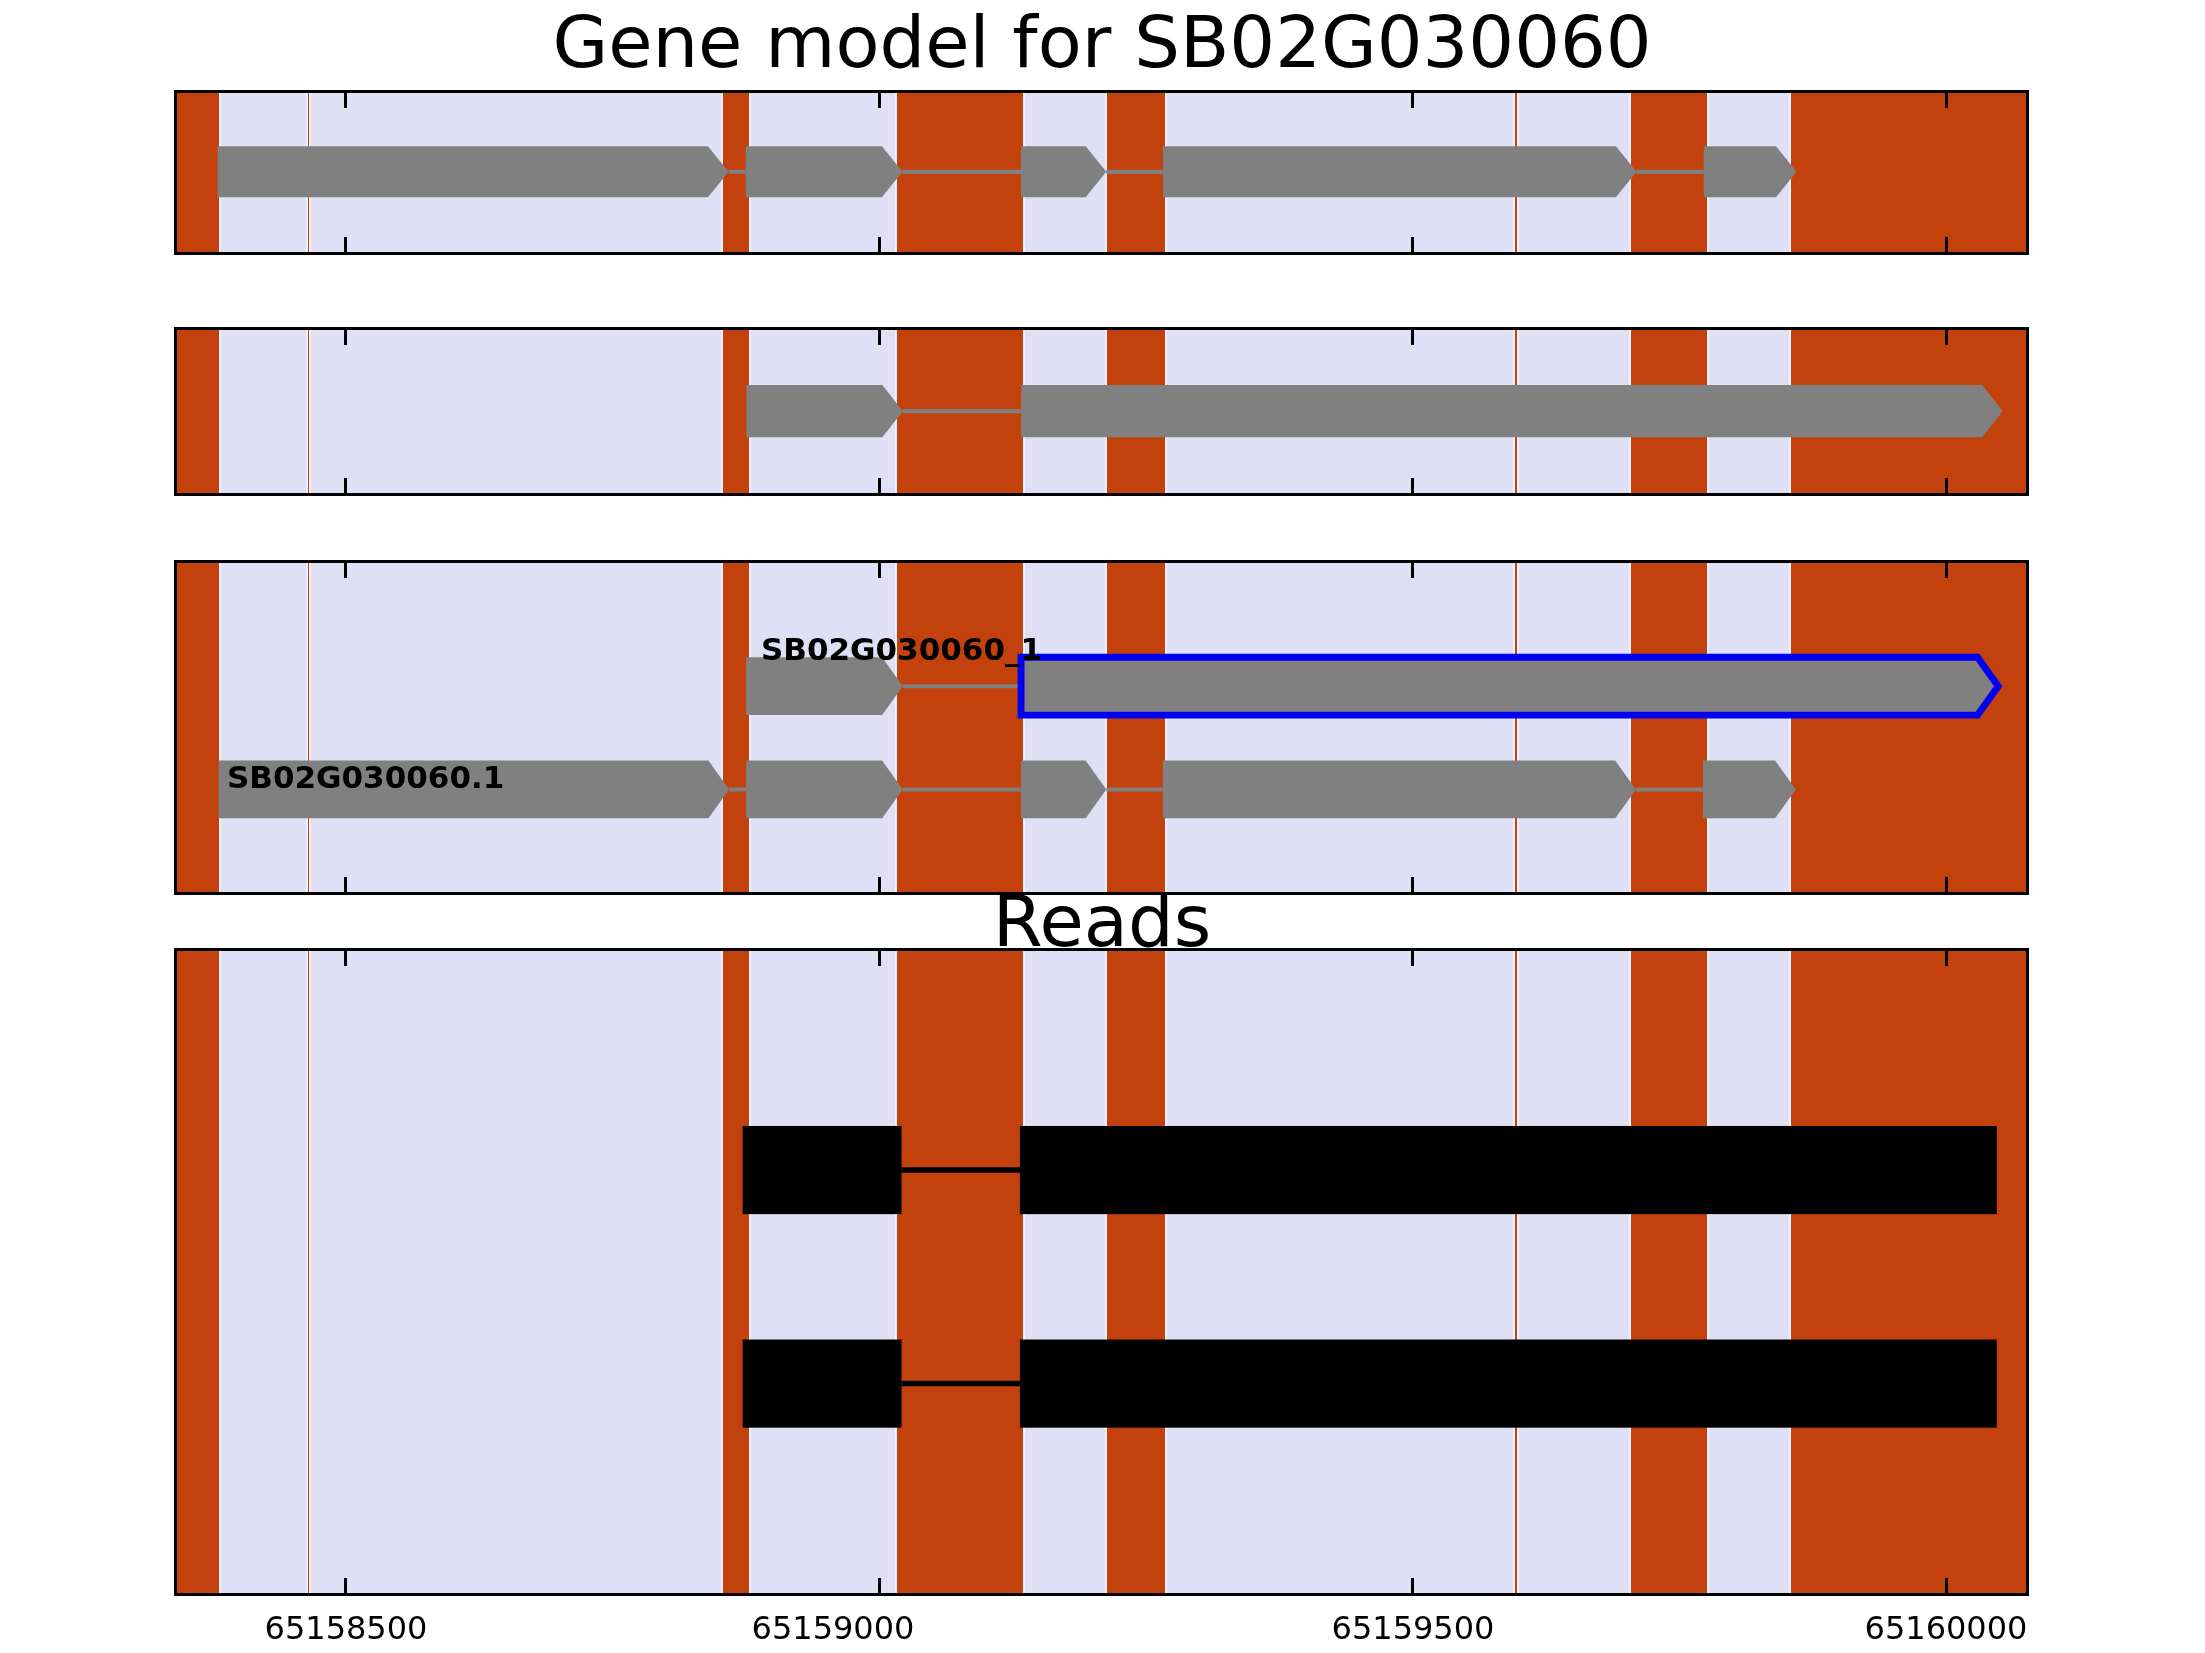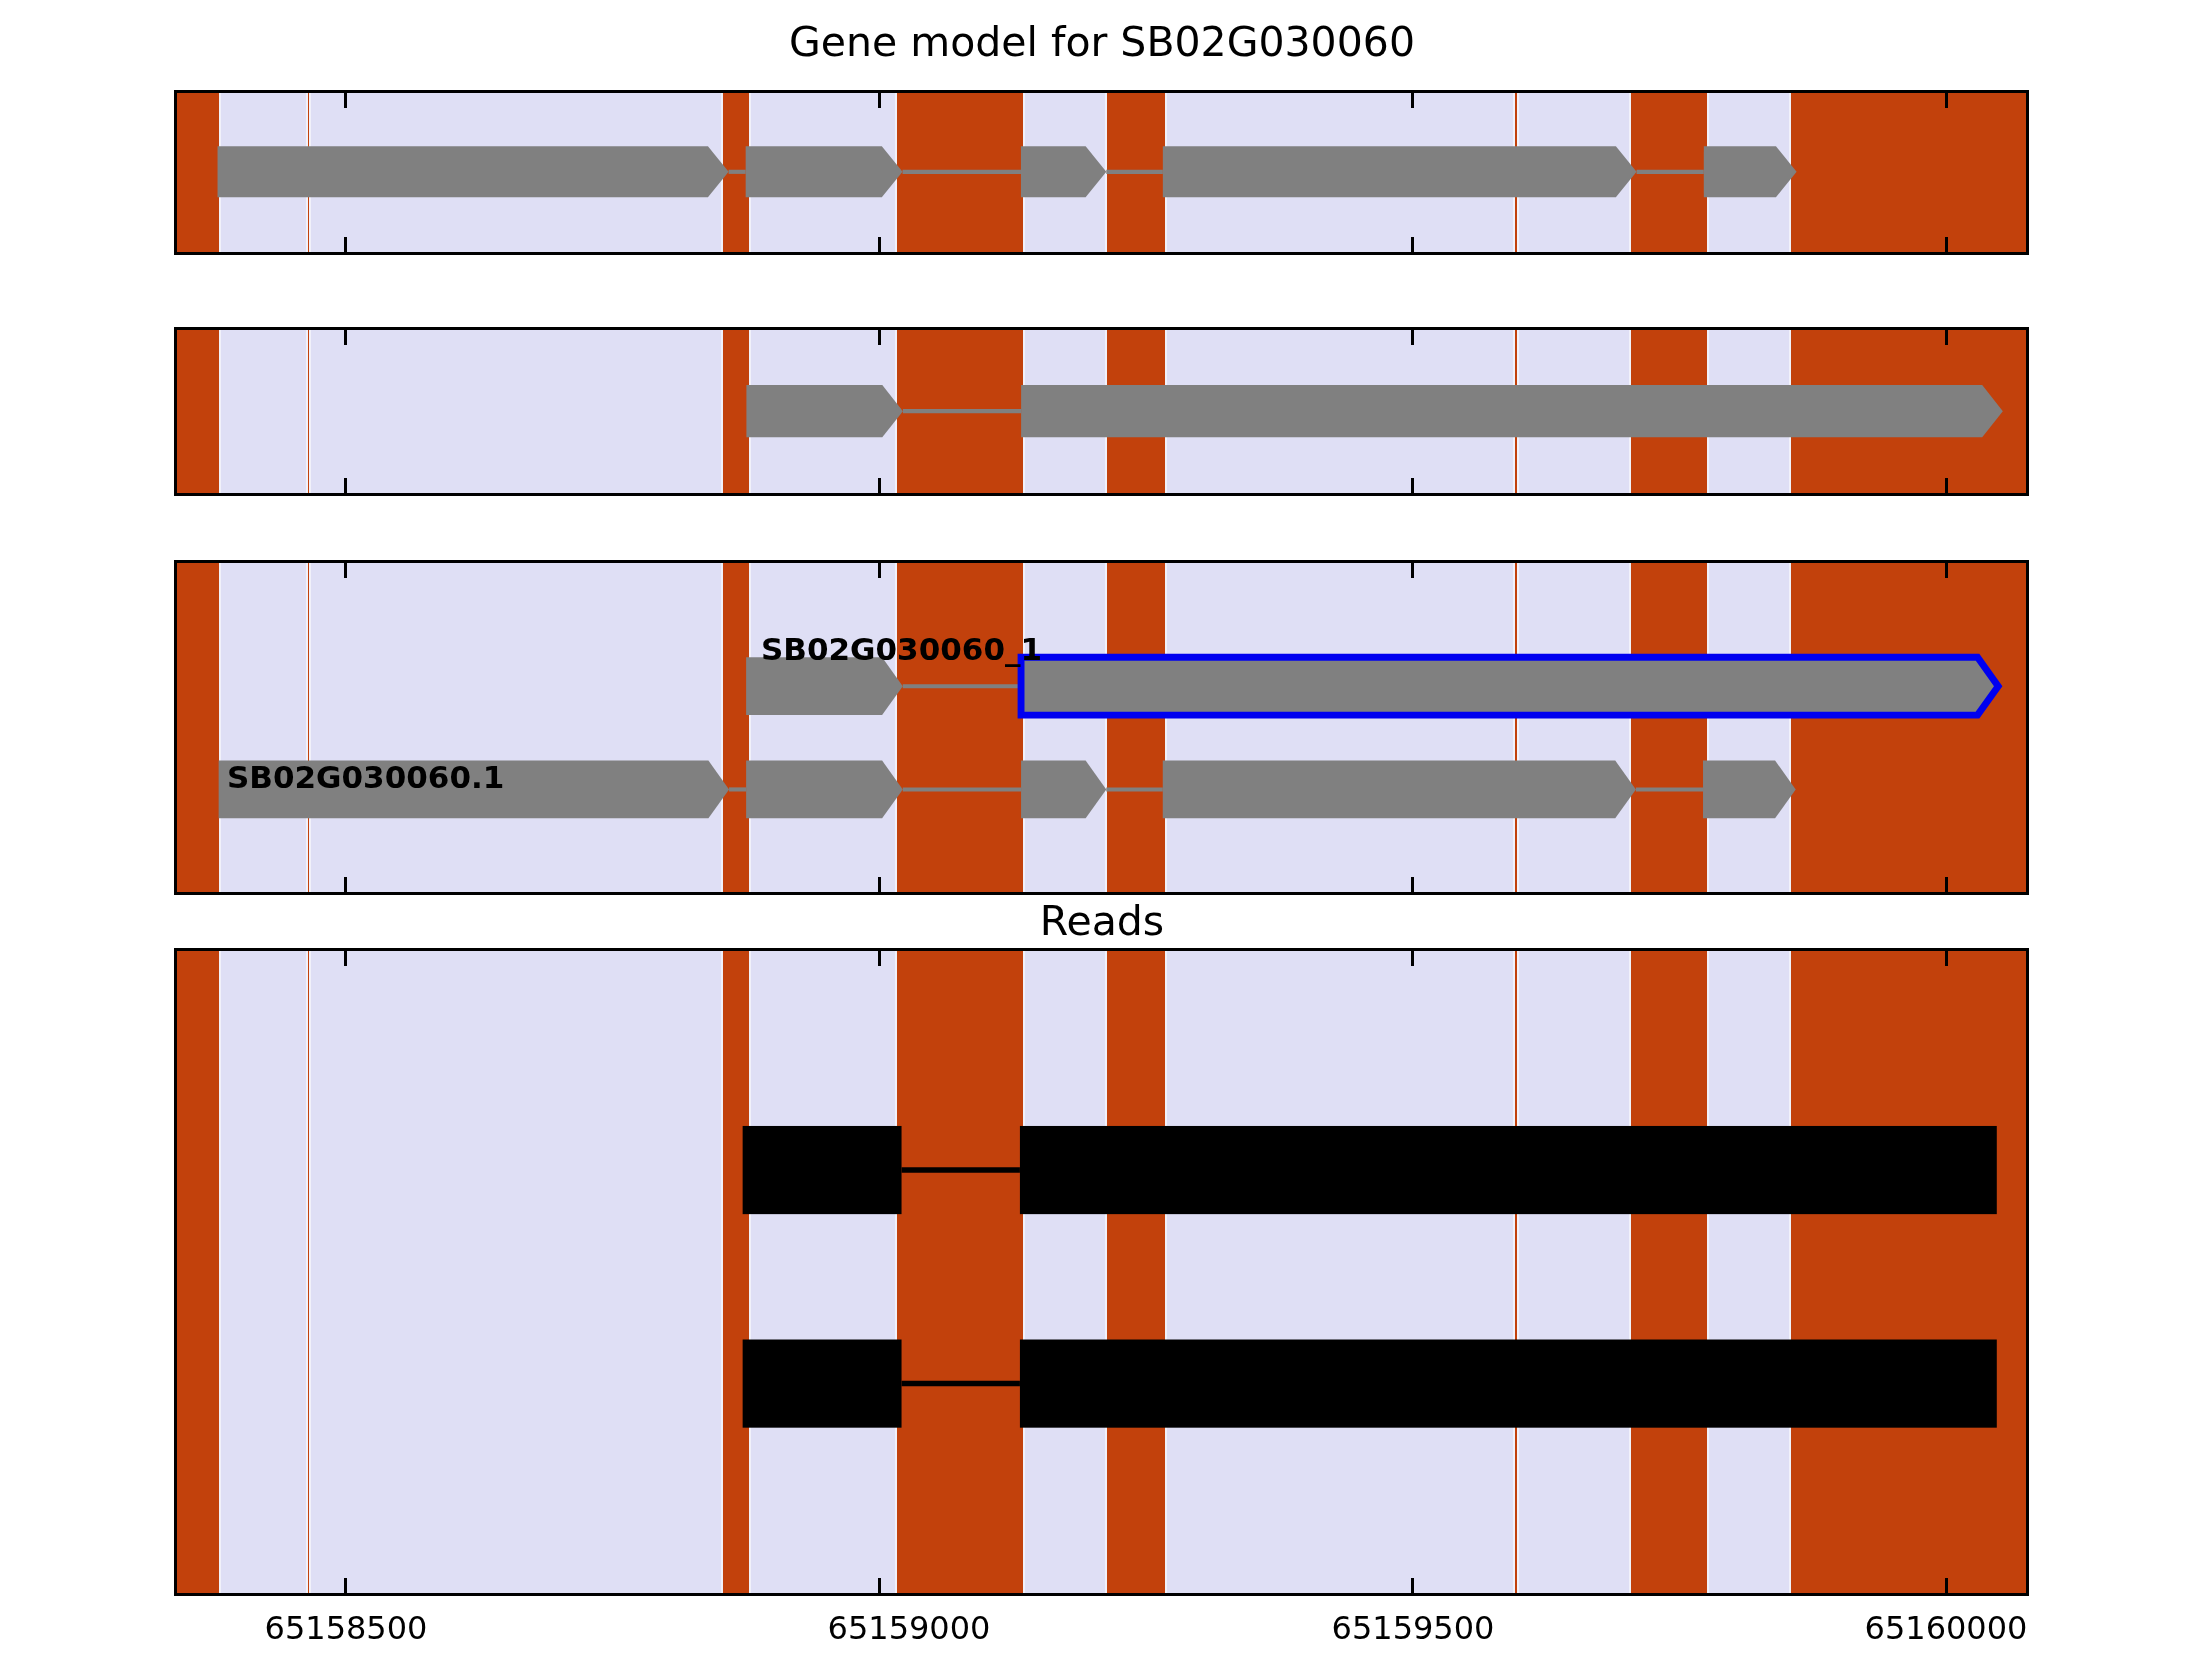--- a/index.html
+++ b/index.html
@@ -6,21 +6,21 @@
   .figure{position:relative;width:2205px;height:1654px;background:#ffffff;
           font-family:"DejaVu Sans", sans-serif;color:#000;overflow:hidden;}
   .panel{position:absolute;border:3.4px solid #000;background:#c2410c;box-sizing:content-box;}
   .band{position:absolute;top:0;bottom:0;background:#dfdff5;
         border-left:2.1px solid #f1f1fa;border-right:2.1px solid #f1f1fa;box-sizing:border-box;}
   .tick{position:absolute;width:2.8px;height:15px;background:#000;}
   .tick-top{top:0;}
   .tick-bottom{bottom:0;}
   .panel-svg{position:absolute;left:0;top:0;}
   .panel-title{position:absolute;left:174px;width:1856px;text-align:center;
-               font-size:41px;line-height:61px;white-space:nowrap;}
+               font-size:72px;line-height:61px;white-space:nowrap;}
   .row-label{position:absolute;font-size:31px;line-height:31px;font-weight:bold;white-space:nowrap;}
   .xtick-label{position:absolute;top:1604px;transform:translateX(-50%);
                font-size:32px;line-height:48px;white-space:nowrap;}
 </style>
 </head>
 <body>
 
 <div id="figure" class="figure">
     <div class="panel-title" style="top: 12.4px;">Gene model for SB02G030060</div>
     <div class="panel" style="left: 174px; top: 90px; width: 1849px; height: 159px;">
@@ -126,17 +126,17 @@
       <svg width="1849" height="642" class="panel-svg" viewBox="0 0 2683 932">
         <line x1="1051.2158107328332" x2="1223.0640507789958" y1="318" y2="318" stroke="#000000" stroke-width="8"></line>
         <rect x="820.536641661858" y="254" width="230.67916907097526" height="128" fill="#000000"></rect>
         <rect x="1223.0640507789958" y="254" width="1418.1350259665323" height="128" fill="#000000"></rect>
         <line x1="1051.2158107328332" x2="1223.0640507789958" y1="628" y2="628" stroke="#000000" stroke-width="8"></line>
         <rect x="820.536641661858" y="564" width="230.67916907097526" height="128" fill="#000000"></rect>
         <rect x="1223.0640507789958" y="564" width="1418.1350259665323" height="128" fill="#000000"></rect>
       </svg>
     </div>
     <div class="xtick-label" style="left: 346px;">65158500</div>
-    <div class="xtick-label" style="left: 909px;">65159000</div>
+    <div class="xtick-label" style="left: 833px;">65159000</div>
     <div class="xtick-label" style="left: 1413px; text-align: right;">65159500</div>
     <div class="xtick-label" style="left: 1946px;">65160000</div>
   </div>
 
 
 </body></html>

